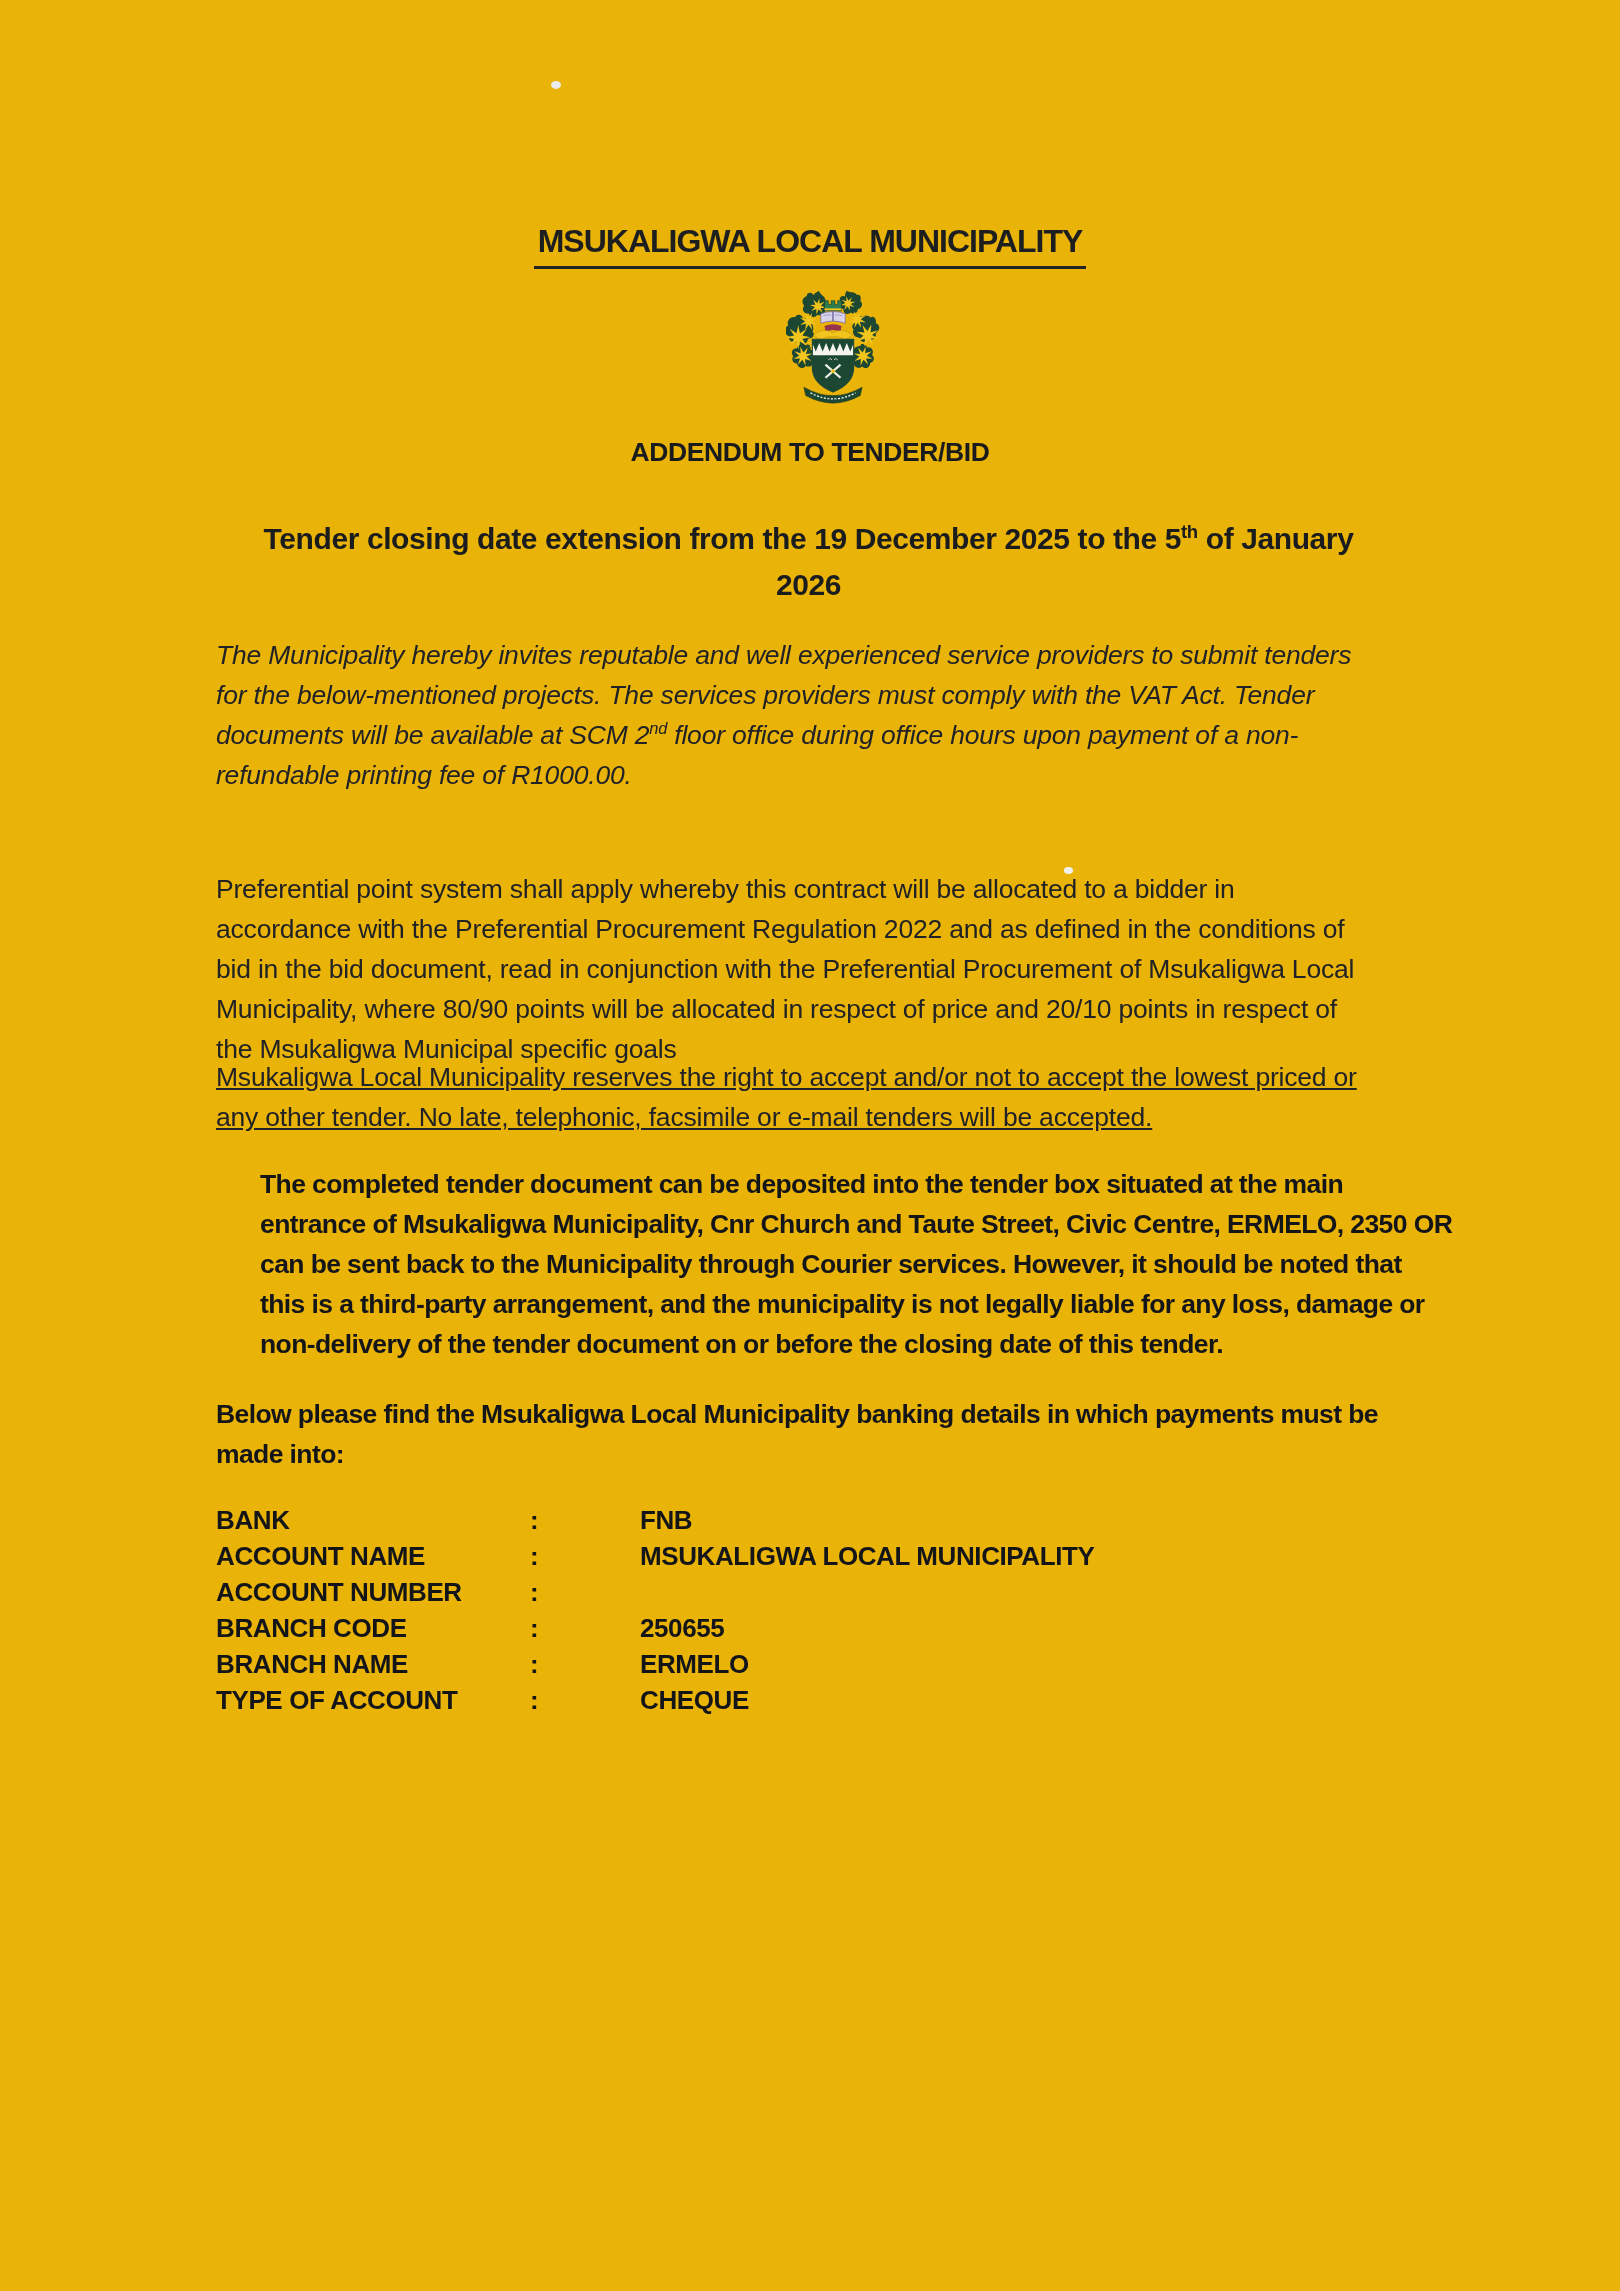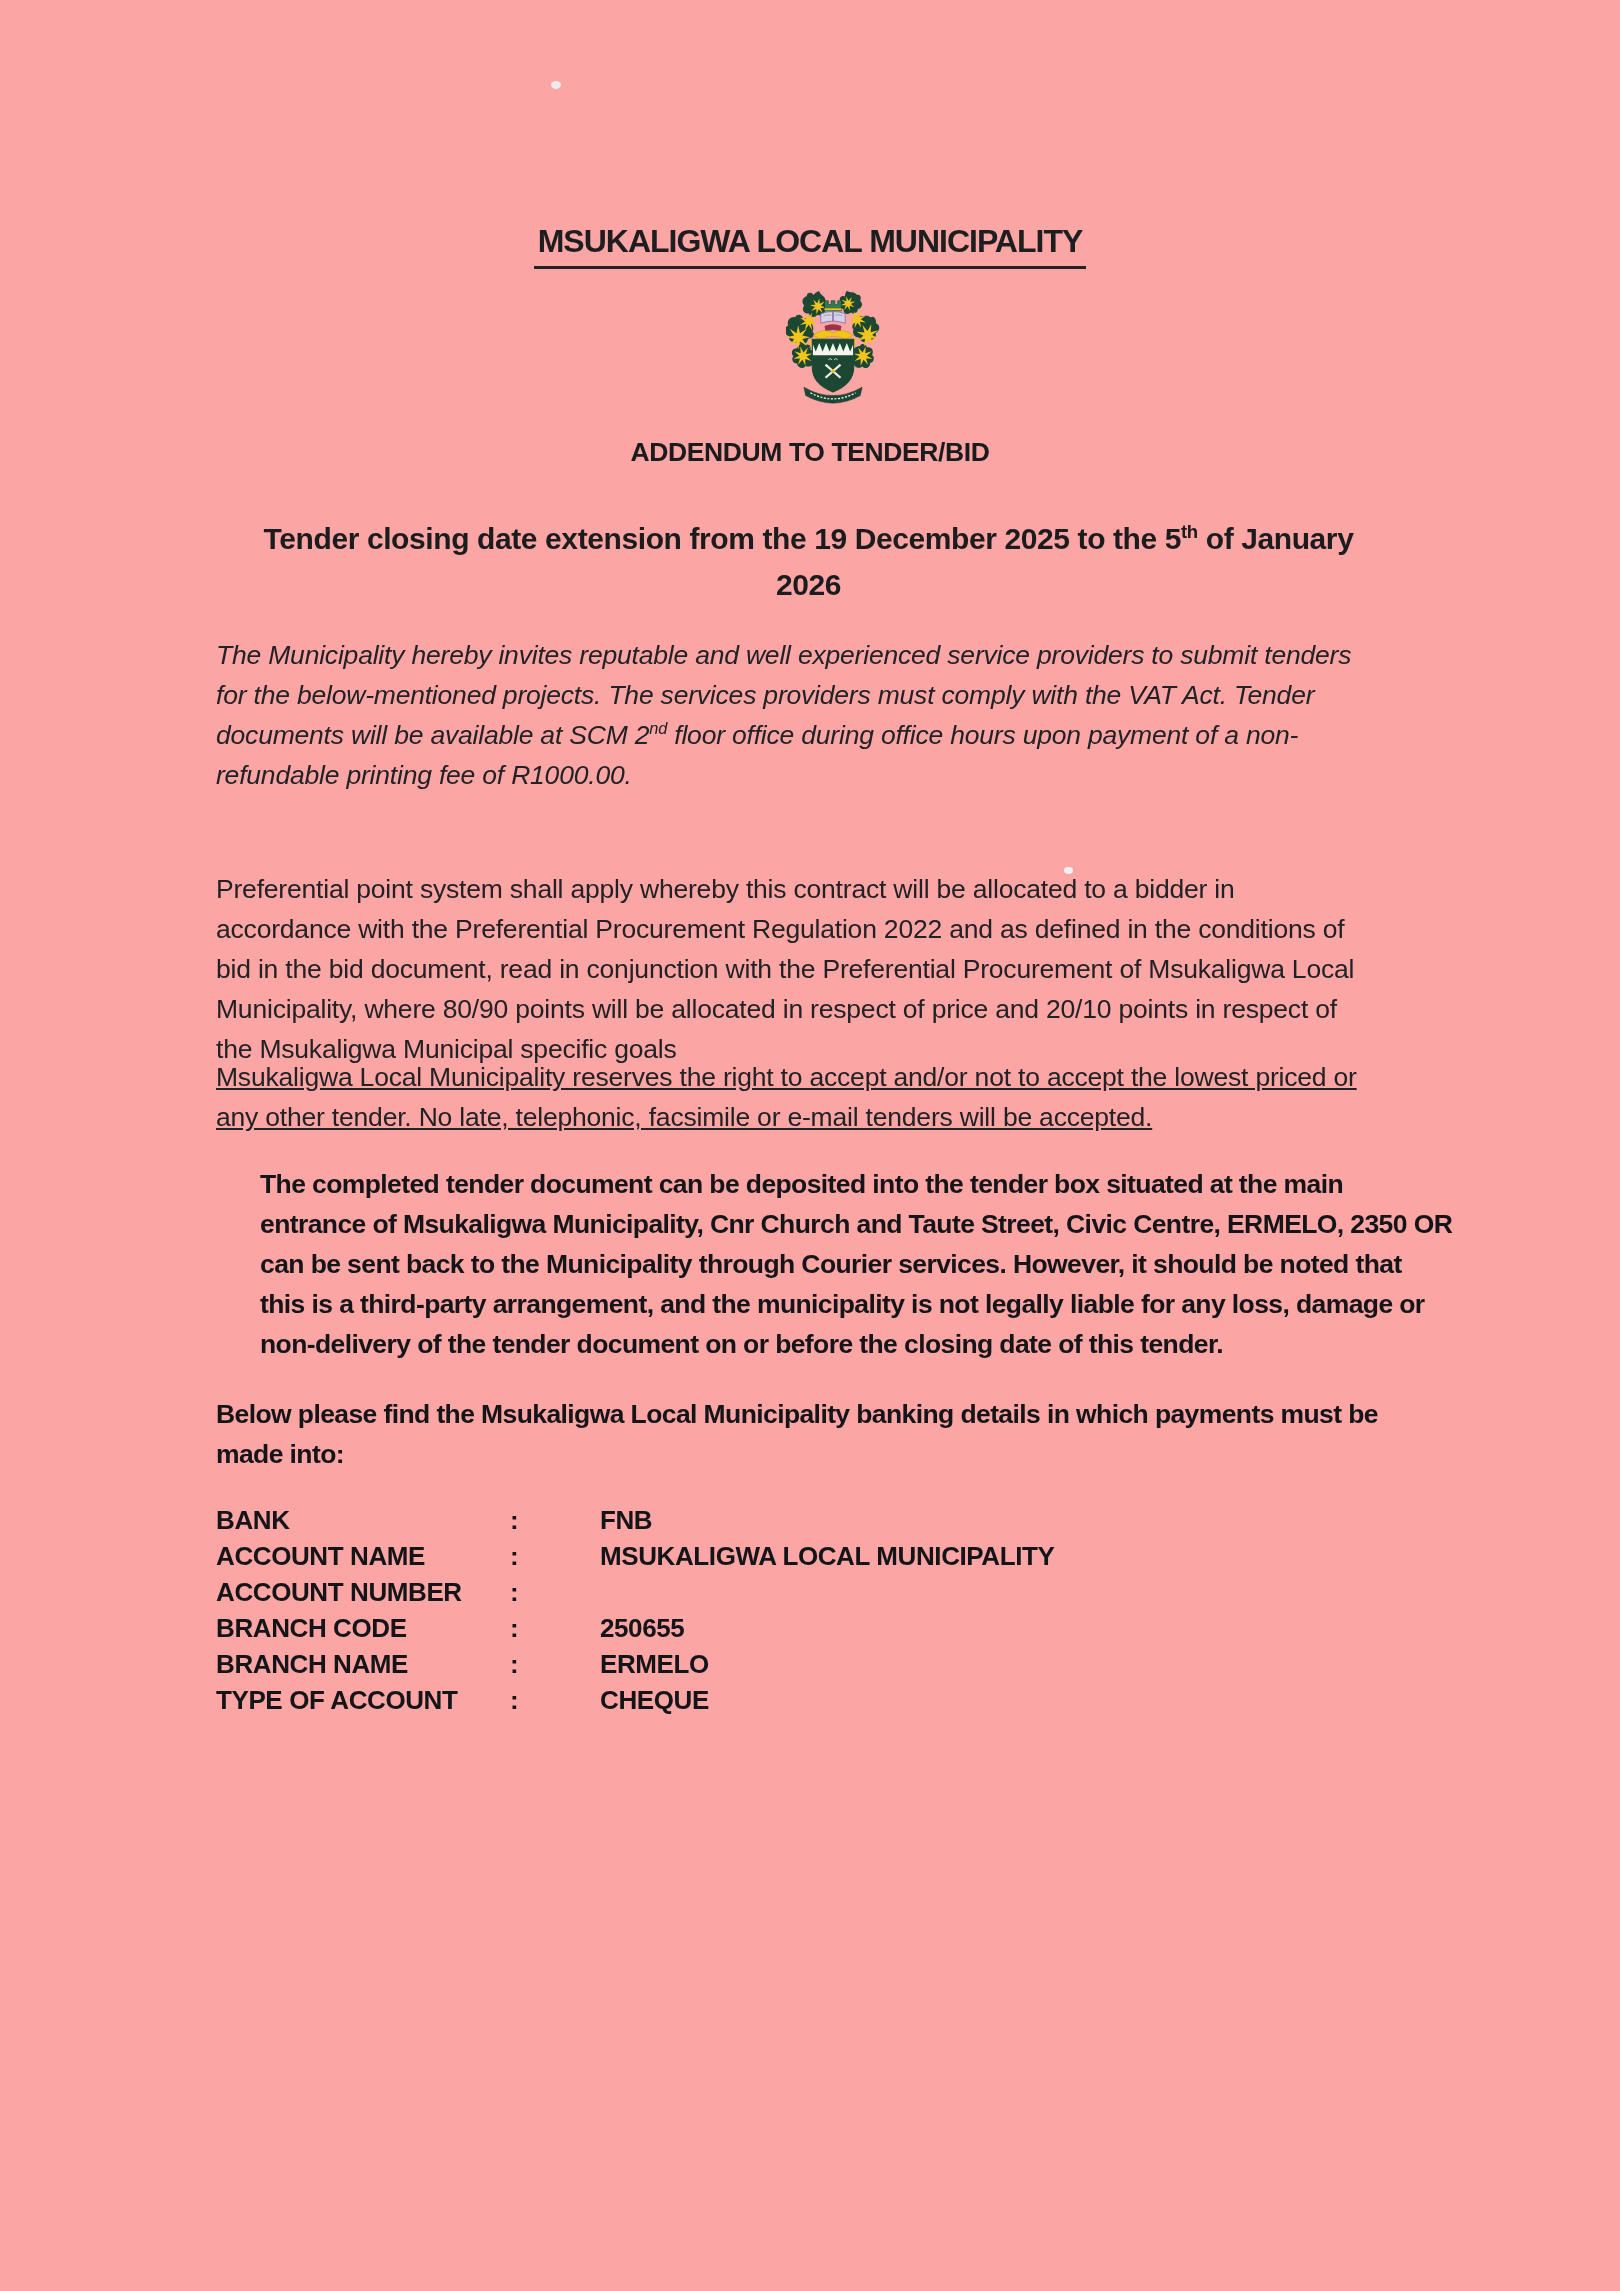--- a/index.html
+++ b/index.html
@@ -2,21 +2,21 @@
 <html><head>
 <meta charset="utf-8">
 <style>
   html,body { margin:0; padding:0; background:#ffffff; }
   body {
     width:1620px; height:2292px; position:relative; overflow:hidden;
     font-family:"Liberation Sans","DejaVu Sans",sans-serif;
     color:#202124;
     -webkit-font-smoothing:antialiased;
   }
-  .page { position:absolute; inset:0; background:#fca5a5; }
+  .page { position:absolute; inset:0; background:#eab308; }
 
   
   .speck { position:absolute; border-radius:50%; }
   .speck-1 { left:551px; top:81px; width:9.8px; height:7.8px; background:#ececec; }
   .speck-2 { left:1064px; top:867px; width:8.8px; height:6.9px; background:#f1f1f1; }
 
   .title {
     position:absolute; top:223px; left:0; width:100%;
     text-align:center; font-size:32px; font-weight:700; letter-spacing:-1px;
     color:#1d1e20; margin:0;
@@ -47,21 +47,21 @@
   .p2 { top:826px;margin-top:43px; }
   .p3 { top:1057px;text-decoration:underline; }
   .p4 { top:1164px;margin-left:44px; }
   .p5 { top:1394px; }
   .bold { font-weight:700; letter-spacing:-0.6px; color:#141518; }
 
   sup.sup { font-size:62%; line-height:0; vertical-align:super; }
 
   .banking { position:absolute; left:216px; top:1502px; width:1353px; }
   .bank-row { display:flex; height:36px; align-items:center;
-    font-size:26px; font-weight:700; letter-spacing:-0.4px; color:#141518; }
+    font-size:26px; font-weight:700; letter-spacing:-0.4px; color:#141518;gap:20px; }
   .bank-label { width:294px; flex:0 0 294px; }
   .bank-colon { width:90px; flex:0 0 90px; }
   .bank-value { flex:1; }
 </style>
 </head>
 <body>
 
 <div class="page">
 
   <div class="speck speck-1"></div>

